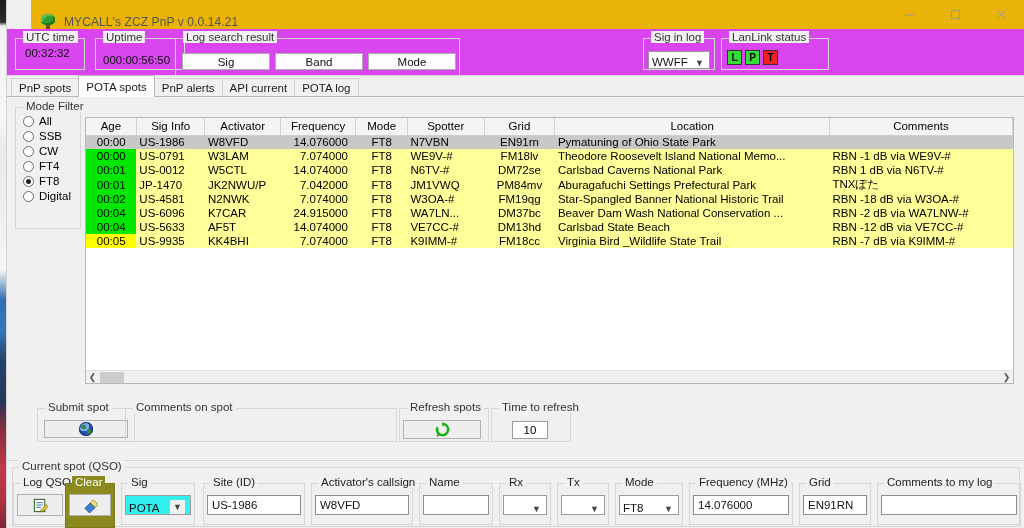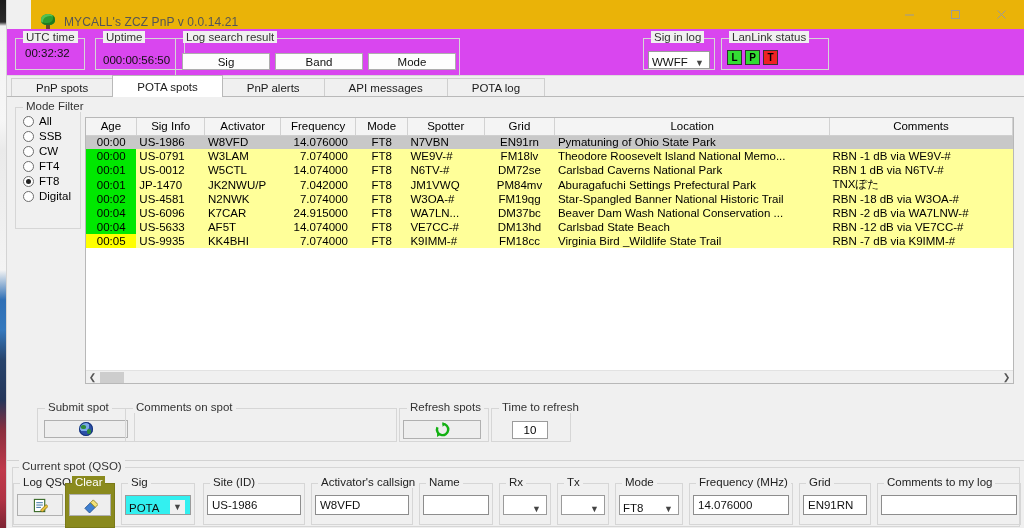--- a/index.html
+++ b/index.html
@@ -100,21 +100,21 @@
     width: 15px; height: 15px; border: 1px solid #333;
     display: flex; align-items: center; justify-content: center;
     font-size: 10px; font-weight: bold; color: #000;
   }
   
   #tabs {
     position: relative; height: 21px; background: #f0f0f0;
     display: flex; align-items: flex-end; padding-left: 4px;
   }
   .tab {
-    height: 19px; padding: 0 24px; display: flex; align-items: center;
+    height: 19px; padding: 0 7px; display: flex; align-items: center;
     font-size: 11.5px; color: #1a1a1a; border: 1px solid #cfcfcf;
     border-bottom: none; background: #f0f0f0; margin-right: -1px; margin-top: 32px;
   }
   .tab.active {
     background: #ffffff; height: 22px; border-color: #b9b9b9;
     position: relative; z-index: 3;
   }
   #tabcontent {
     position: relative; height: 300px; background: #f0f0f0;
     border-top: 1px solid #b9b9b9; margin-top: -1px;
@@ -295,21 +295,21 @@
       <div class="lamp" style="background:#33dd33;">L</div>
       <div class="lamp" style="background:#33dd33;">P</div>
       <div class="lamp" style="background:#ee2222;">T</div>
     </div>
   </div>
 
   <div id="tabs">
     <div class="tab">PnP spots</div>
     <div class="tab active">POTA spots</div>
     <div class="tab">PnP alerts</div>
-    <div class="tab">API messages</div>
+    <div class="tab">API current</div>
     <div class="tab">POTA log</div>
   </div>
 
   <div id="tabcontent">
 
     <div id="modefilter">
       <div class="glabel" style="background:#f0f0f0;">Mode Filter</div>
       <div style="margin-top:7px;">
         <div class="radio-row">
           <span class="radio"></span>

